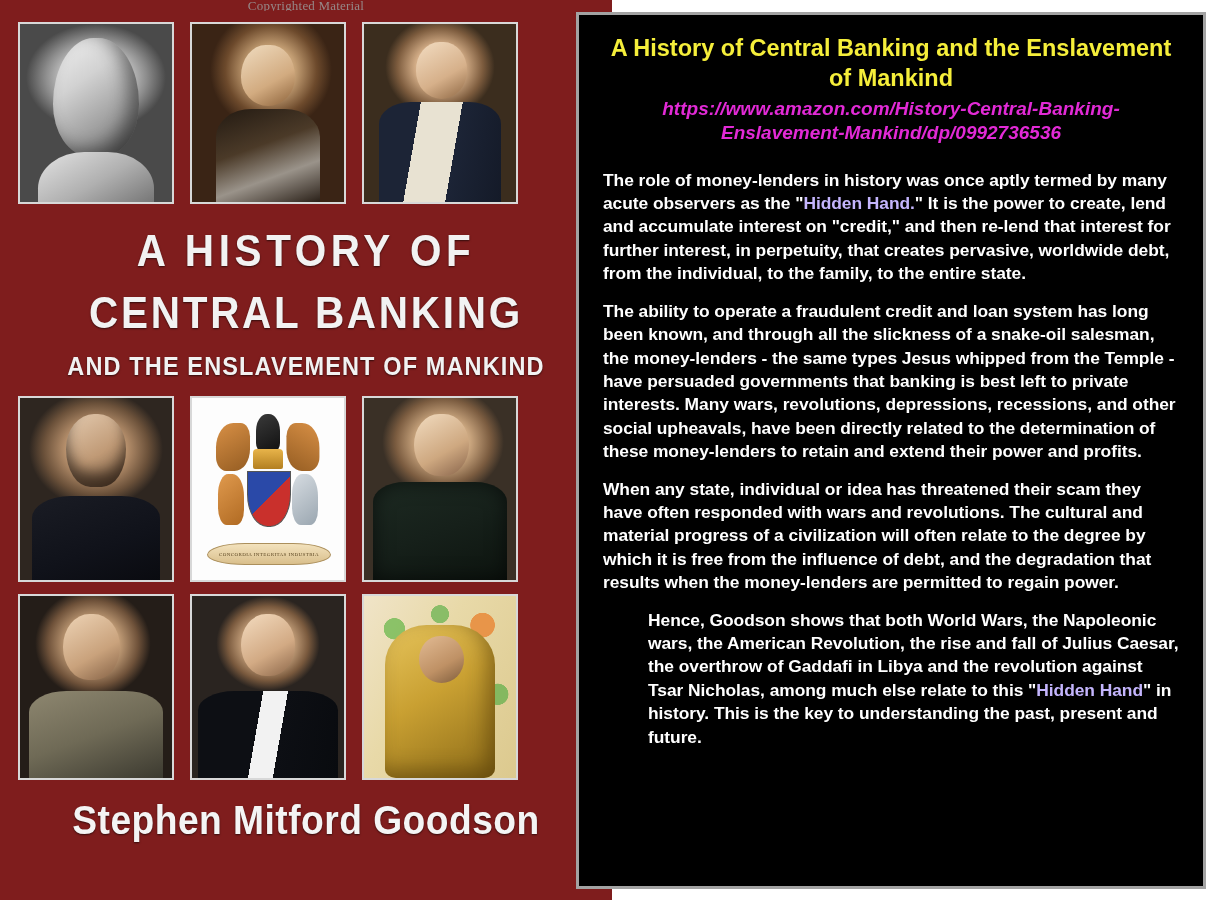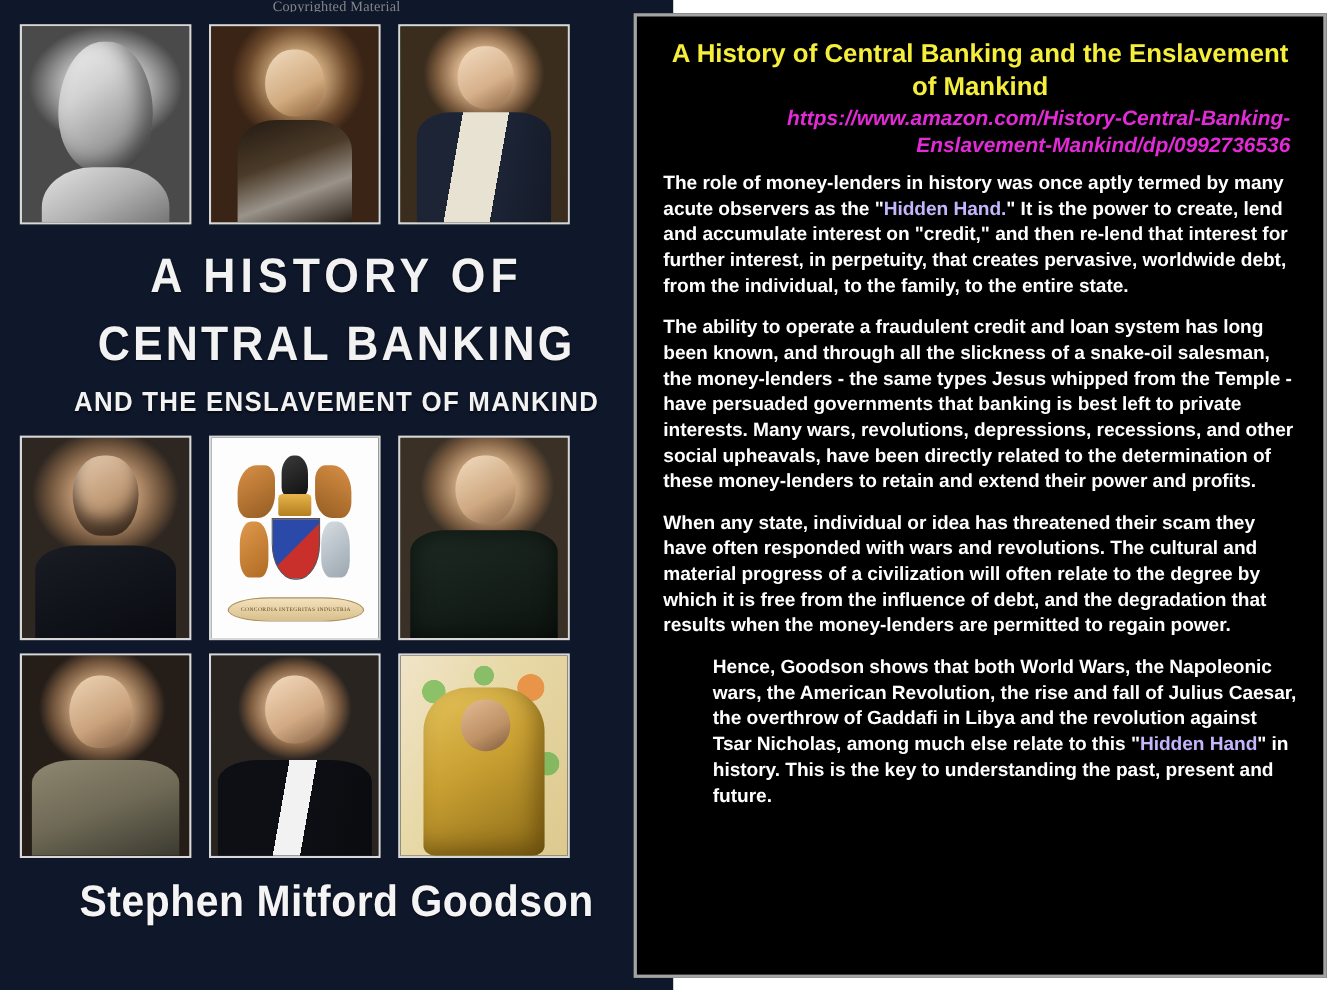--- a/index.html
+++ b/index.html
@@ -21,21 +21,21 @@
     background: #ffffff;
   }
 
   
   .book-cover {
     position: absolute;
     left: 0;
     top: 0;
     width: 612px;
     height: 900px;
-    background: #0f172a;
+    background: #7f1d1d;
     overflow: hidden;
   }
   .watermark {
     position: absolute;
     top: -2px;
     left: 0;
     width: 100%;
     text-align: center;
     color: #9a9a9a;
     font-size: 13px;
@@ -432,23 +432,23 @@
     font-weight: bold;
     text-align: center;
     line-height: 1.28;
     margin: 4px 12px 4px 12px;
   }
   .panel-url {
     color: #e22ad6;
     font-size: 19px;
     font-weight: bold;
     font-style: italic;
-    text-align: right;
+    text-align: center;
     line-height: 1.25;
-    margin: 2px 14px 10px 14px;
+    margin: 2px 14px 24px 14px;
     word-break: break-word;
   }
   .panel-body {
     padding: 0 6px 0 8px;
   }
   .panel-para {
     color: #ffffff;
     font-size: 17.4px;
     font-weight: bold;
     line-height: 1.345;

